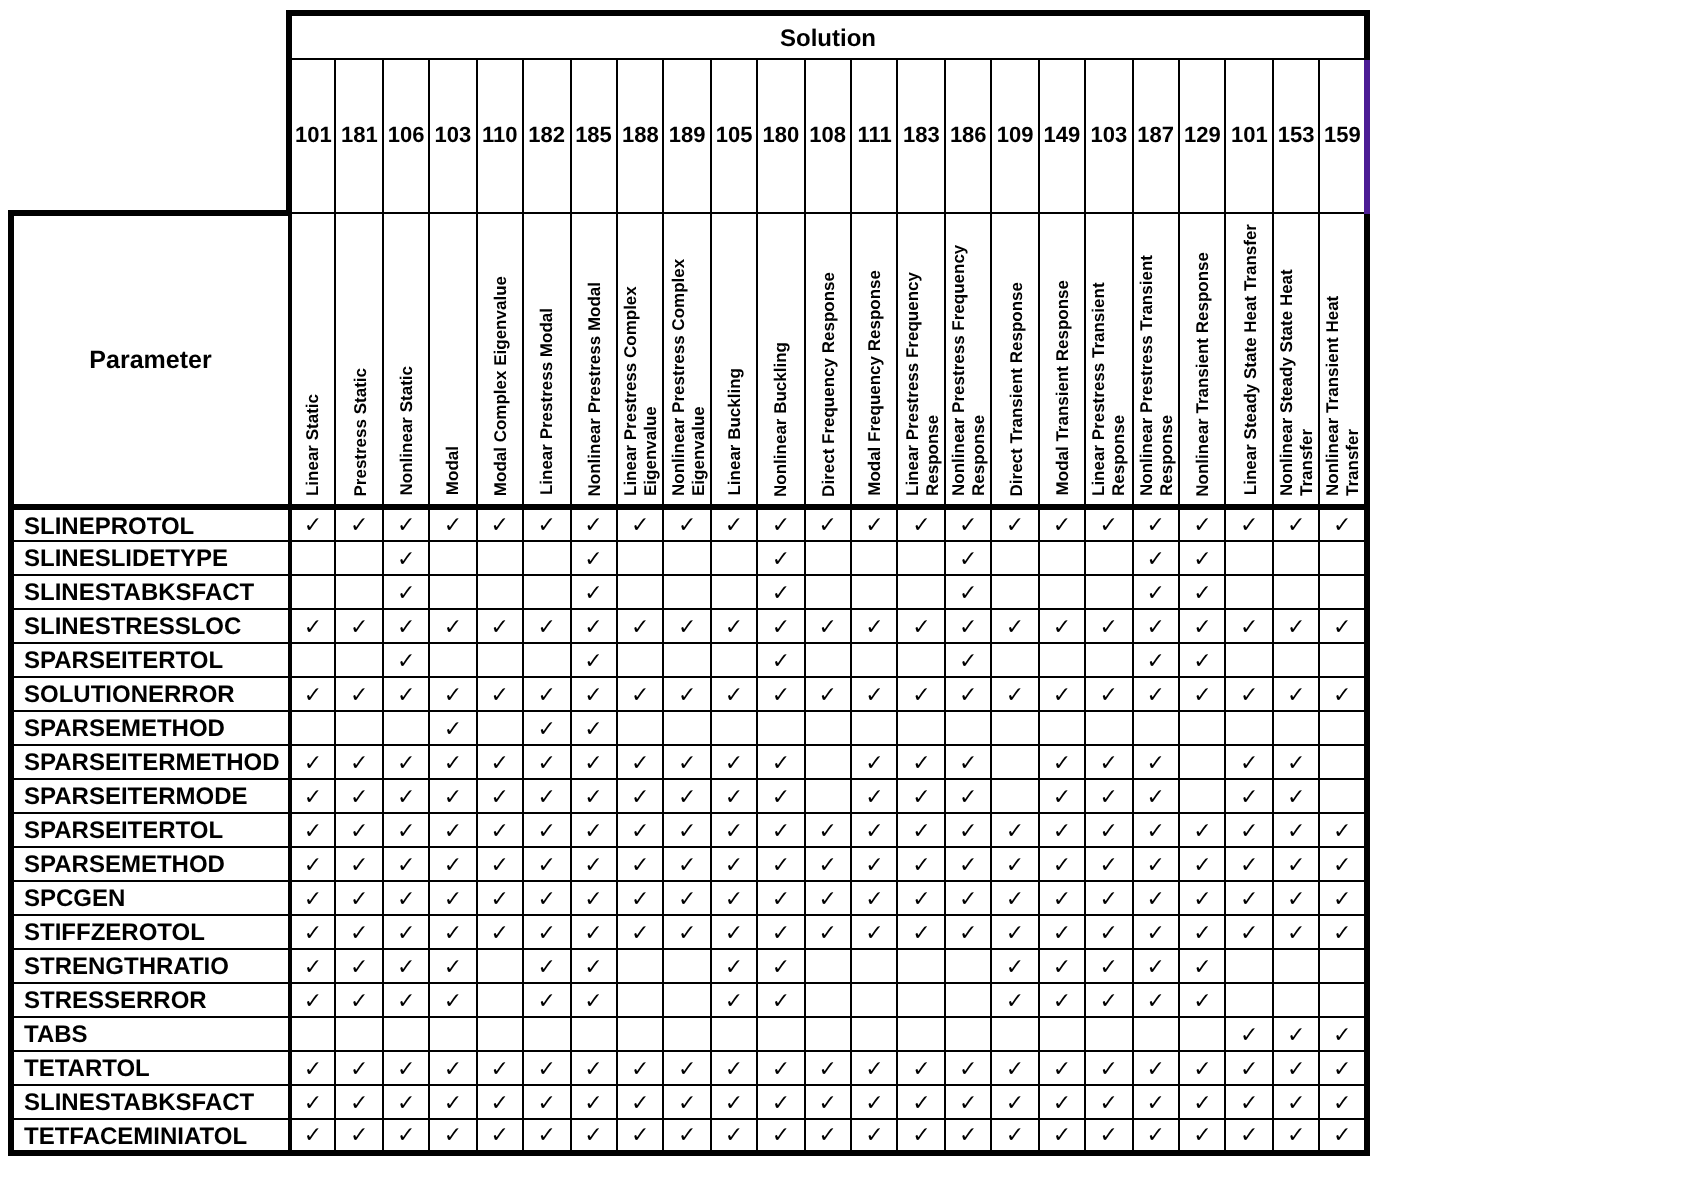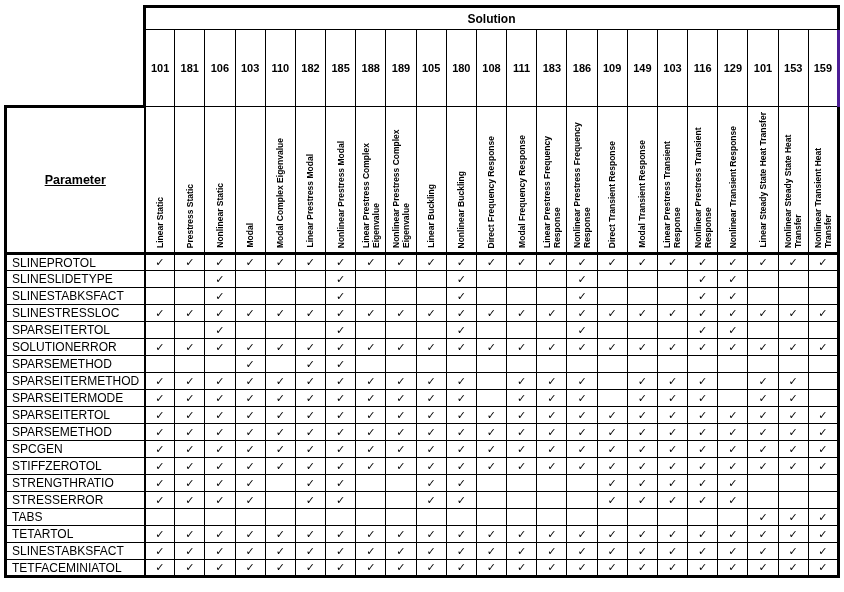--- a/index.html
+++ b/index.html
@@ -13,21 +13,21 @@
     position: relative;
     width: 844px;
     height: 592px;
     background: #ffffff;
     overflow: hidden;
   }
   table.matrix {
     position: absolute;
     left: 4px;
     top: 5px;
-    width: 836px;
+    width: 681px;
     border-collapse: collapse;
     table-layout: fixed;
   }
   td, th { padding: 0; }
 
   
   td.corner { border: none; background: #ffffff; }
 
   
   th.solution-title {
@@ -54,21 +54,20 @@
   tr.nums td:last-child { border-right: 3px solid #4c1d95; }
 
   
   tr.labels th.param-header {
     border: 3px solid #000;
     border-right: 2px solid #000;
     font-weight: bold;
     font-size: 12.5px;
     text-align: center;
     vertical-align: middle;
-    text-decoration: underline;
   }
   tr.labels td {
     border: 1px solid #000;
     border-bottom: 3px solid #000;
     height: 145px;
     vertical-align: bottom;
   }
   tr.labels td:nth-child(2) { border-left: 2px solid #000; }
   tr.labels td:last-child { border-right: 3px solid #000; }
   .vwrap {
@@ -86,21 +85,21 @@
     line-height: 1.18;
     max-height: 136px;
     white-space: normal;
   }
 
   
   tbody th.pname {
     border: 1px solid #000;
     border-left: 3px solid #000;
     border-right: 2px solid #000;
-    font-weight: normal;
+    font-weight: bold;
     font-size: 12px;
     text-align: left;
     vertical-align: middle;
     padding-left: 5px;
     white-space: nowrap;
     overflow: hidden;
     margin-top: 23px;
   }
   tbody tr { height: 17px; }
   tbody td.chk {
@@ -161,21 +160,21 @@
           <td>189</td>
           <td>105</td>
           <td>180</td>
           <td>108</td>
           <td>111</td>
           <td>183</td>
           <td>186</td>
           <td>109</td>
           <td>149</td>
           <td>103</td>
-          <td>116</td>
+          <td>187</td>
           <td>129</td>
           <td>101</td>
           <td>153</td>
           <td>159</td>
         </tr>
       <tr class="labels">
         <th class="param-header">Parameter</th>
       <td>
             <div class="vwrap">
               <span class="vtext">Linear Static</span>

